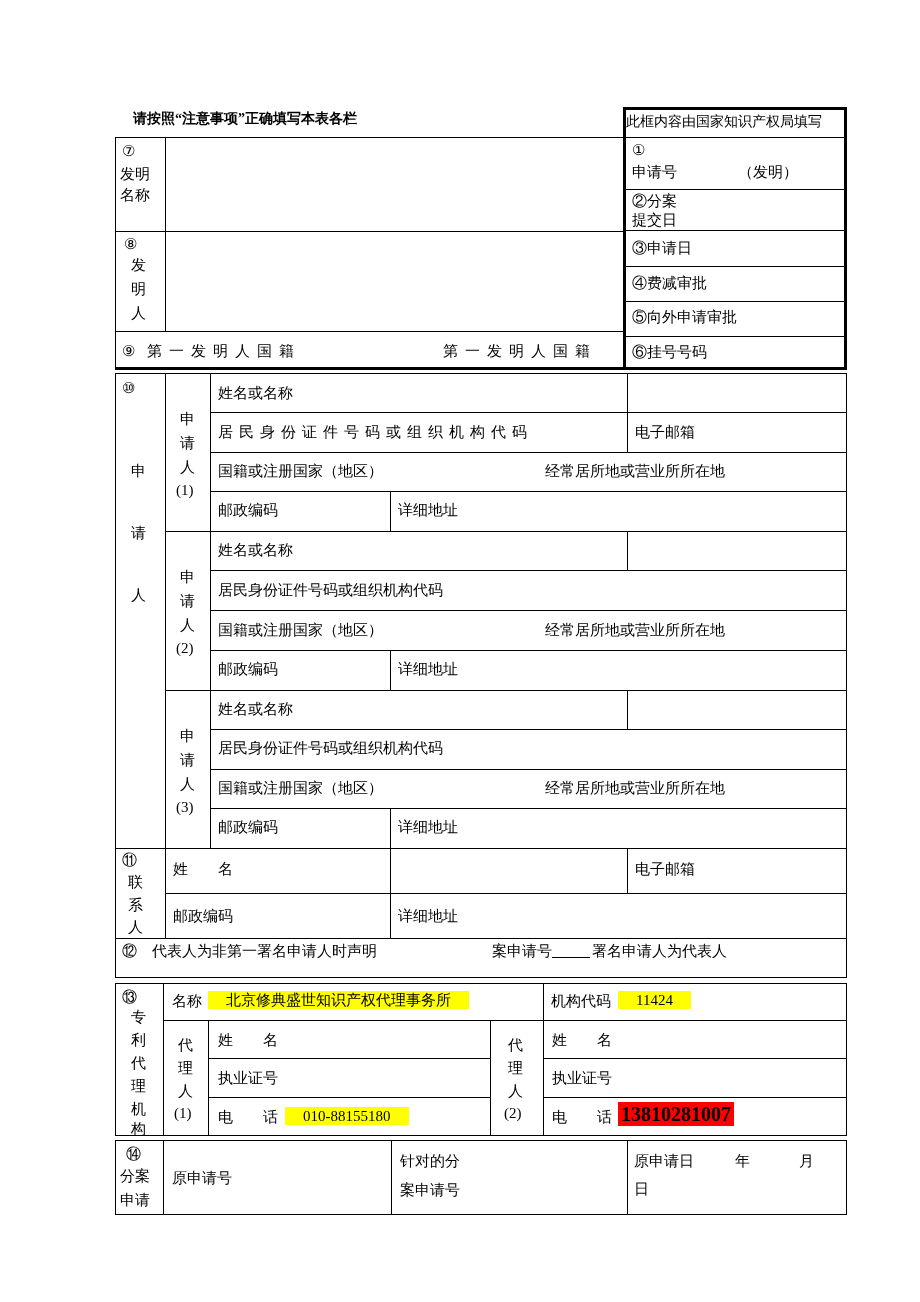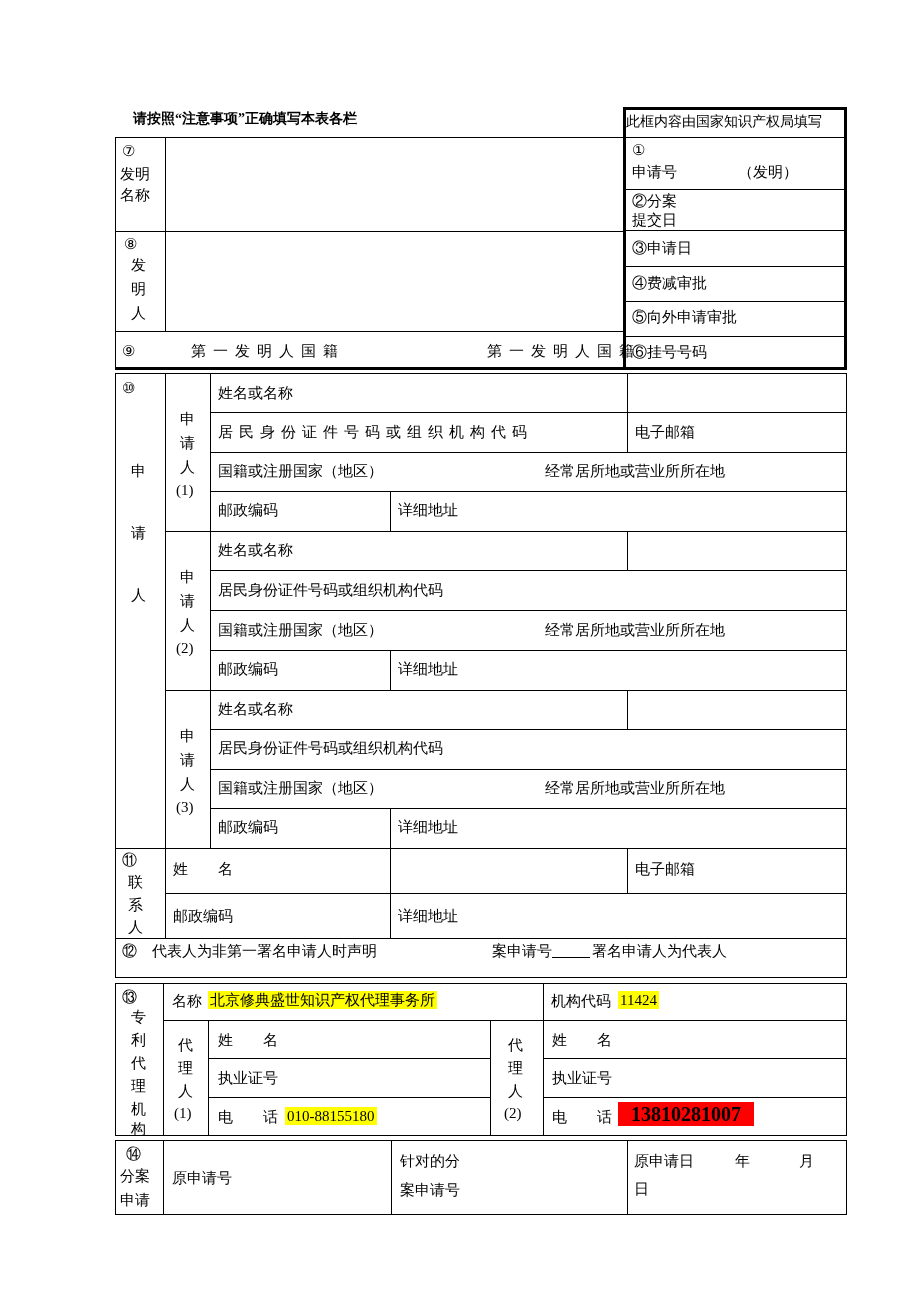--- a/index.html
+++ b/index.html
@@ -5,30 +5,30 @@
   html,body { margin:0; padding:0; background:#ffffff; }
   #page {
     position:relative; width:920px; height:1302px; background:#ffffff;
     font-family:"Liberation Serif","DejaVu Serif",serif; color:#000;
   }
   .txt { position:absolute; white-space:nowrap; font-size:15px; line-height:1.2; z-index:3; }
   .f14 { font-size:14px; }
   .bold { font-weight:bold; }
   .ctr { text-align:left; }
   .sp6 { letter-spacing:6px; }
-  .sp7 { letter-spacing:7px;margin-left:44px; }
+  .sp7 { letter-spacing:7px; }
   .tb  { position:absolute; box-sizing:border-box; border:1px solid #000; z-index:1; }
   .box3{ border:3px solid #000; }
   .nbr { border-right:none; }
   .vl  { position:absolute; width:1px; background:#000; z-index:2; }
   .hl  { position:absolute; height:1px; background:#000; z-index:2; }
   .thick { position:absolute; background:#000; z-index:4; }
   .field { position:absolute; background:transparent; z-index:2; }
-  .hl-y { background:var(--hl-yellow,#ffff00); padding:0 2px; }
-  .hl-r { background:var(--hl-red,#ff0000); padding:0 13px; font-weight:bold; font-size:20px; }
+  .hl-y { background:var(--hl-yellow,#ffff00); padding:0 18px; }
+  .hl-r { background:var(--hl-red,#ff0000); padding:0 3px; font-weight:bold; font-size:20px; }
   .blank { position:absolute; border-bottom:1px solid #000; width:38px; height:15px; z-index:3; }
 </style>
 </head>
 <body>
 
 <div id="page">
 
   <span class="txt f14 bold" style="left:133px;top:111px">请按照“注意事项”正确填写本表各栏</span>
 
   <div class="tb box3" style="left:623px;top:107px;width:224px;height:263px"></div>

